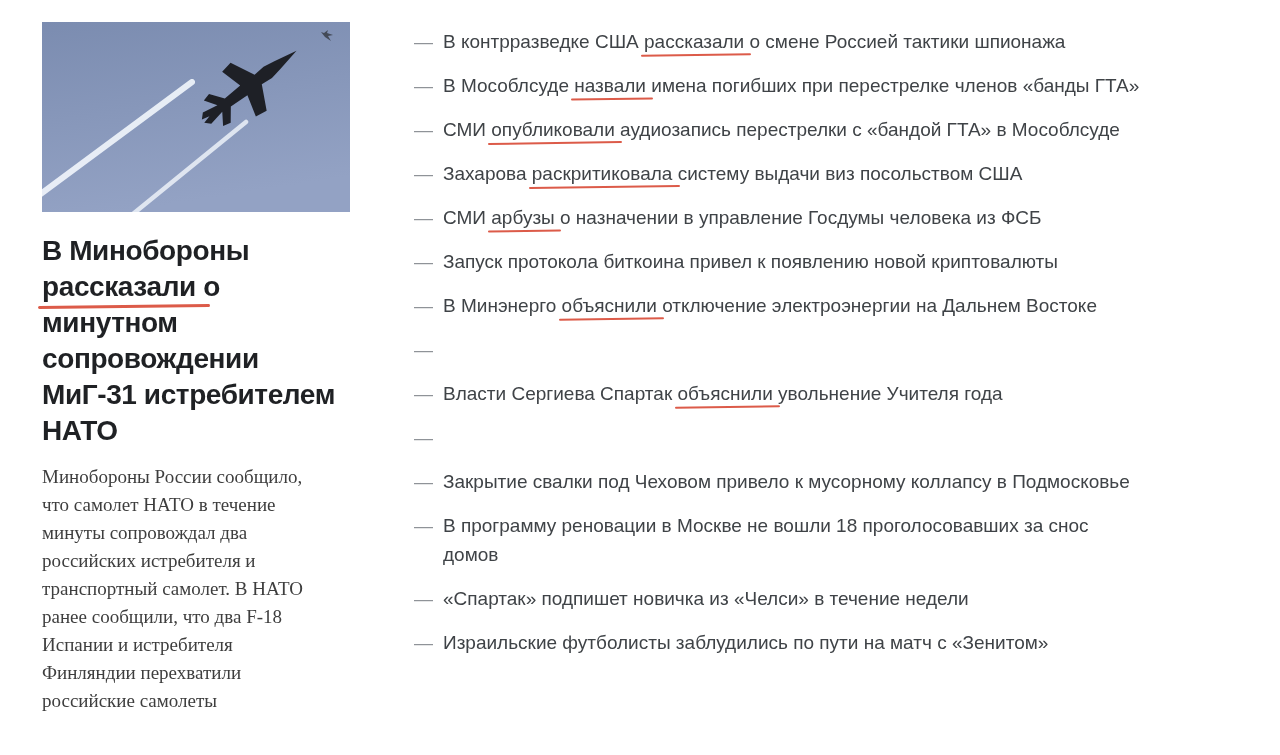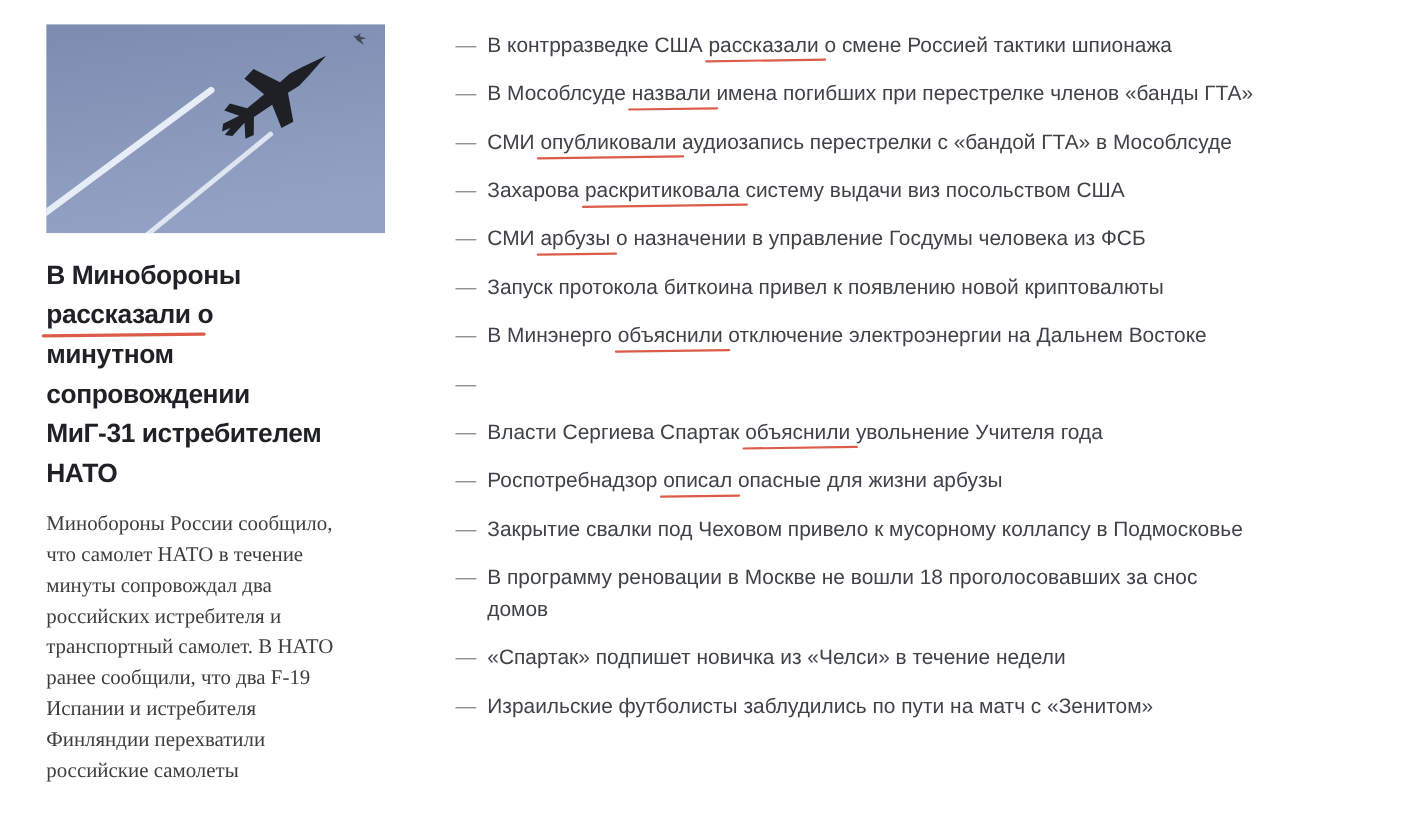--- a/index.html
+++ b/index.html
@@ -10,21 +10,21 @@
   html,body{margin:0;padding:0;background:var(--bg);}
   .page{
     width:1280px;height:755px;overflow:hidden;display:flex;
     padding:22px 40px 0 42px;background:var(--bg);
     font-family:"Liberation Sans",sans-serif;
   }
   .featured{width:350px;flex:none;}
   .photo{margin:0;width:308px;height:190px;cursor:pointer;}
   .photo svg{display:block;width:308px;height:190px;}
   .title{
-    font-size:24px;line-height:36px;font-weight:700;letter-spacing:-0.4px;
+    font-size:28px;line-height:36px;font-weight:700;letter-spacing:-0.4px;
     color:var(--headline);margin:21px 0 0;white-space:pre-line;cursor:pointer;
   }
   .excerpt{
     font-family:"Liberation Serif",serif;font-size:19px;line-height:28px;
     color:var(--excerpt);margin:14px 0 0;white-space:pre-line;
   }
   .news{flex:1;padding:5px 0 0 22px;}
   .item{
     display:flex;gap:10px;margin-bottom:15px;
     font-size:19px;line-height:29px;color:var(--list);cursor:pointer;
@@ -69,21 +69,21 @@
 минутном
 сопровождении
 МиГ-31 истребителем
 НАТО</span></h1>
 
     <p class="excerpt">Минобороны России сообщило,
 что самолет НАТО в течение
 минуты сопровождал два
 российских истребителя и
 транспортный самолет. В НАТО
-ранее сообщили, что два F-19
+ранее сообщили, что два F-18
 Испании и истребителя
 Финляндии перехватили
 российские самолеты</p>
   </aside>
 
   <main class="news" id="news-list">
       <div class="item">
         <span class="dash">—</span>
         <span class="item-text"><span>В контрразведке США </span><span class="u">рассказали</span><span> о смене Россией тактики шпионажа</span></span>
       </div>
@@ -113,21 +113,20 @@
       </div>
       <div class="item">
         <span class="dash">—</span>
       </div>
       <div class="item">
         <span class="dash">—</span>
         <span class="item-text"><span>Власти Сергиева Спартак </span><span class="u">объяснили</span><span> увольнение Учителя года</span></span>
       </div>
       <div class="item">
         <span class="dash">—</span>
-        <span class="item-text"><span>Роспотребнадзор </span><span class="u">описал</span><span> опасные для жизни арбузы</span></span>
       </div>
       <div class="item">
         <span class="dash">—</span>
         <span class="item-text"><span>Закрытие свалки под Чеховом привело к мусорному коллапсу в Подмосковье</span></span>
       </div>
       <div class="item">
         <span class="dash">—</span>
         <span class="item-text"><span>В программу реновации в Москве не вошли 18 проголосовавших за снос
 домов</span></span>
       </div>

